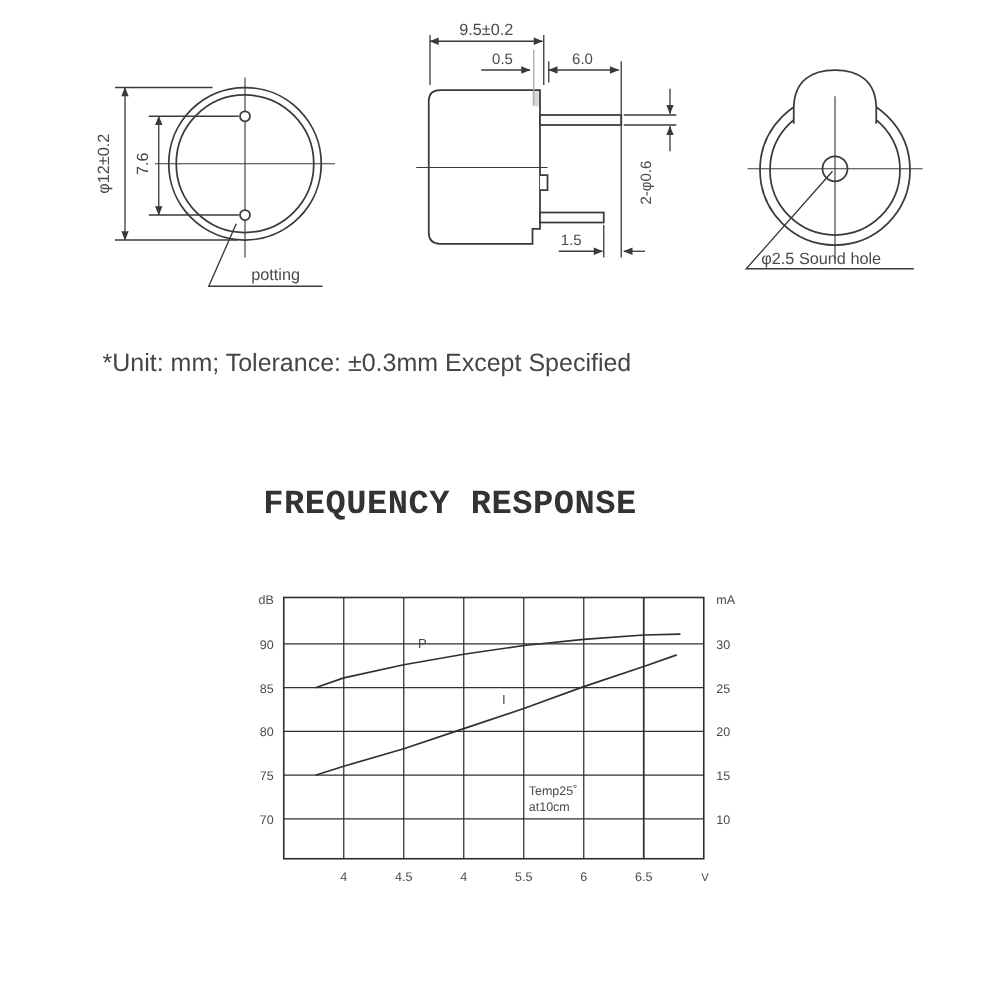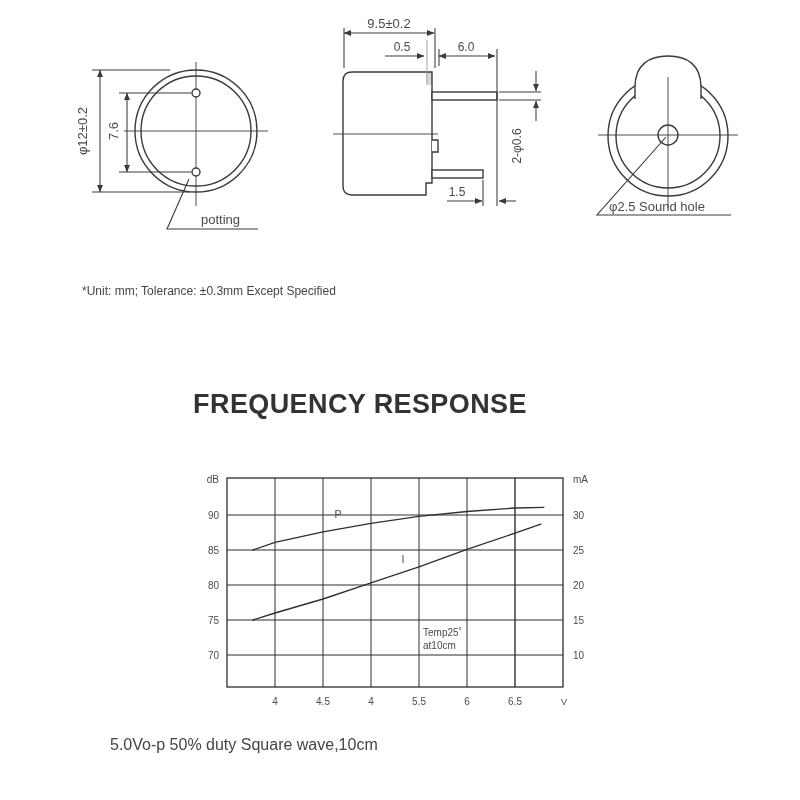--- a/index.html
+++ b/index.html
@@ -2,23 +2,23 @@
 <html><head>
 <meta charset="utf-8">
 <style>
   html,body{margin:0;padding:0;background:#fff;}
   .page{position:relative;width:800px;height:800px;background:#ffffff;overflow:hidden;
         font-family:"Liberation Sans",sans-serif;}
   svg{position:absolute;display:block;}
   svg text{font-family:"Liberation Sans",sans-serif;fill:#4a4a4a;}
   .dim-text{font-size:13px;}
   .dim-text-sm{font-size:12px;}
-  .notes{position:absolute;left:82px;top:281px;font-size:12px;line-height:20.5px;color:#454545;}
+  .notes{position:absolute;left:82px;top:281px;font-size:20px;line-height:20.5px;color:#454545;}
   .section-title{position:absolute;left:0;top:389px;width:720px;text-align:center;
-                 font-size:27px;font-weight:700;letter-spacing:.4px;color:#333333;}
+                 font-size:27px;font-weight:700;letter-spacing:.4px;color:#333333;font-family:Liberation Mono, monospace;}
   .caption{position:absolute;left:110px;top:736px;font-size:16px;color:#454545;}
   .chart-text{font-size:10px;fill:#4a4a4a;}
   .chart-unit{font-size:10px;fill:#4a4a4a;}
   .chart-series-label{font-size:10.5px;fill:#4a4a4a;}
 </style>
 </head>
 <body>
 
 <div class="page">
 
@@ -155,15 +155,14 @@
 
     <text class="chart-series-label" text-anchor="middle" x="158" y="58">P</text>
     <text class="chart-series-label" text-anchor="middle" x="223" y="103">I</text>
 
     <g>
       <text class="chart-text" x="243" y="176">Temp25˚</text>
       <text class="chart-text" x="243" y="189">at10cm</text>
     </g>
   </svg>
 
-  <div class="caption">5.0Vo-p 50% duty Square wave,10cm</div>
 
 </div>
 
 </body></html>

